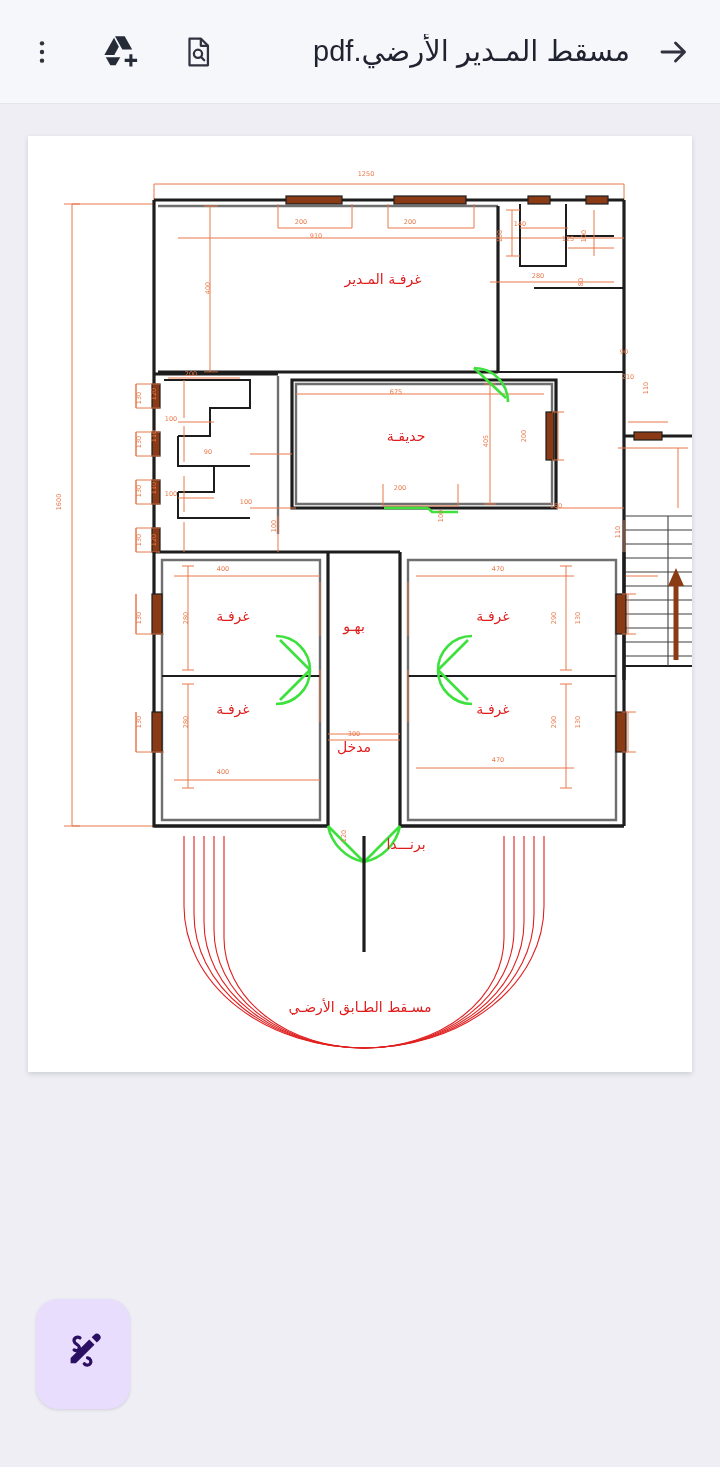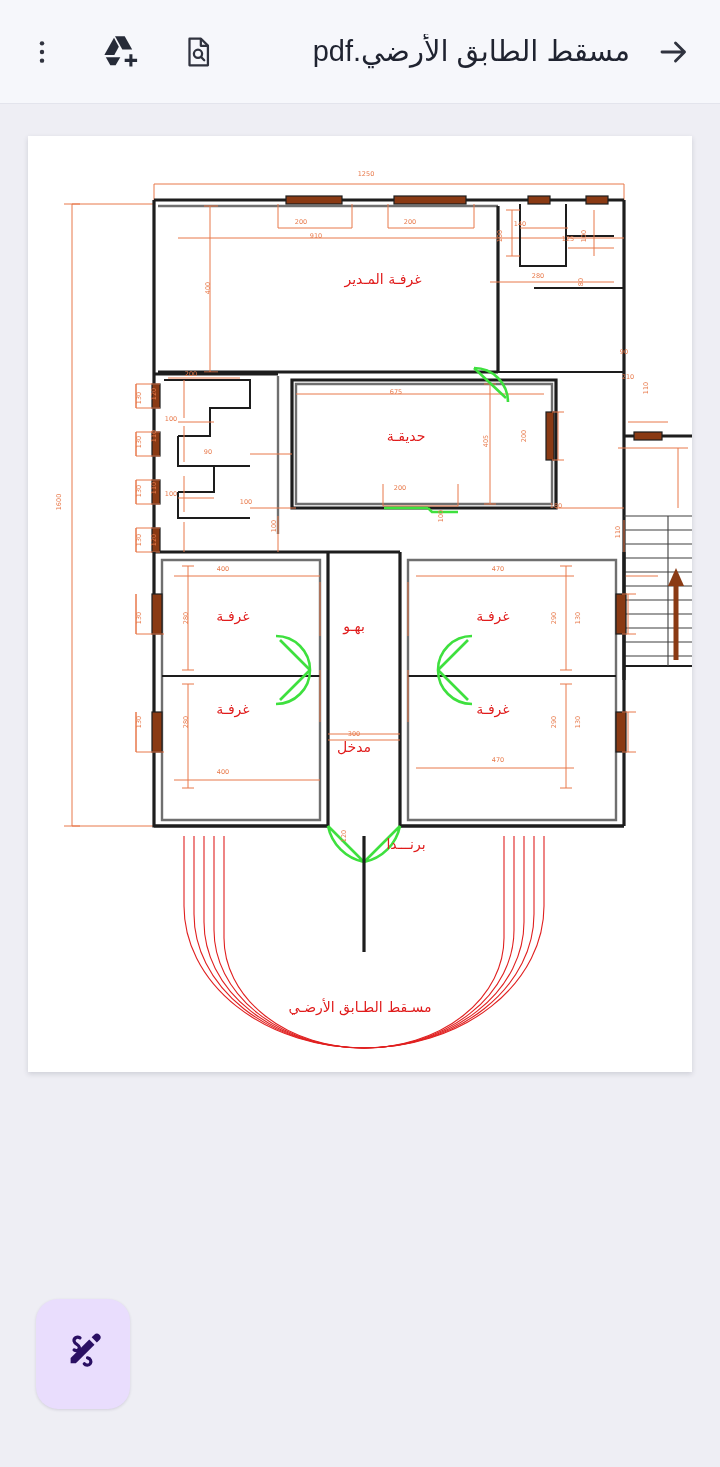--- a/index.html
+++ b/index.html
@@ -65,21 +65,21 @@
   <div class="appbar">
 
     <div class="appbar-right">
       <button class="icon-btn" aria-label="back">
         <svg width="36" height="36" viewBox="0 0 24 24">
           <path d="M4 12h15M13 6l6 6-6 6" fill="none" stroke="#30333f" stroke-width="1.9" stroke-linecap="round" stroke-linejoin="round"></path>
         </svg>
       </button>
     </div>
 
-    <div class="appbar-title">مسقط الطابق الأرضي.pdf</div>
+    <div class="appbar-title">مسقط المـدير الأرضي.pdf</div>
 
     <div class="appbar-left">
 
       <button class="icon-btn" aria-label="find">
         <svg width="34" height="34" viewBox="0 0 24 24">
           <path d="M6 2.6h8.1L19 7.5V21.4H6z" fill="none" stroke="#30333f" stroke-width="1.6" stroke-linejoin="round"></path>
           <path d="M14 2.6v5h5" fill="none" stroke="#30333f" stroke-width="1.6" stroke-linejoin="round"></path>
           <circle cx="12" cy="13.3" r="2.9" fill="none" stroke="#30333f" stroke-width="1.6"></circle>
           <path d="M14.2 15.5l2.2 2.3" fill="none" stroke="#30333f" stroke-width="1.6" stroke-linecap="round"></path>
         </svg>

